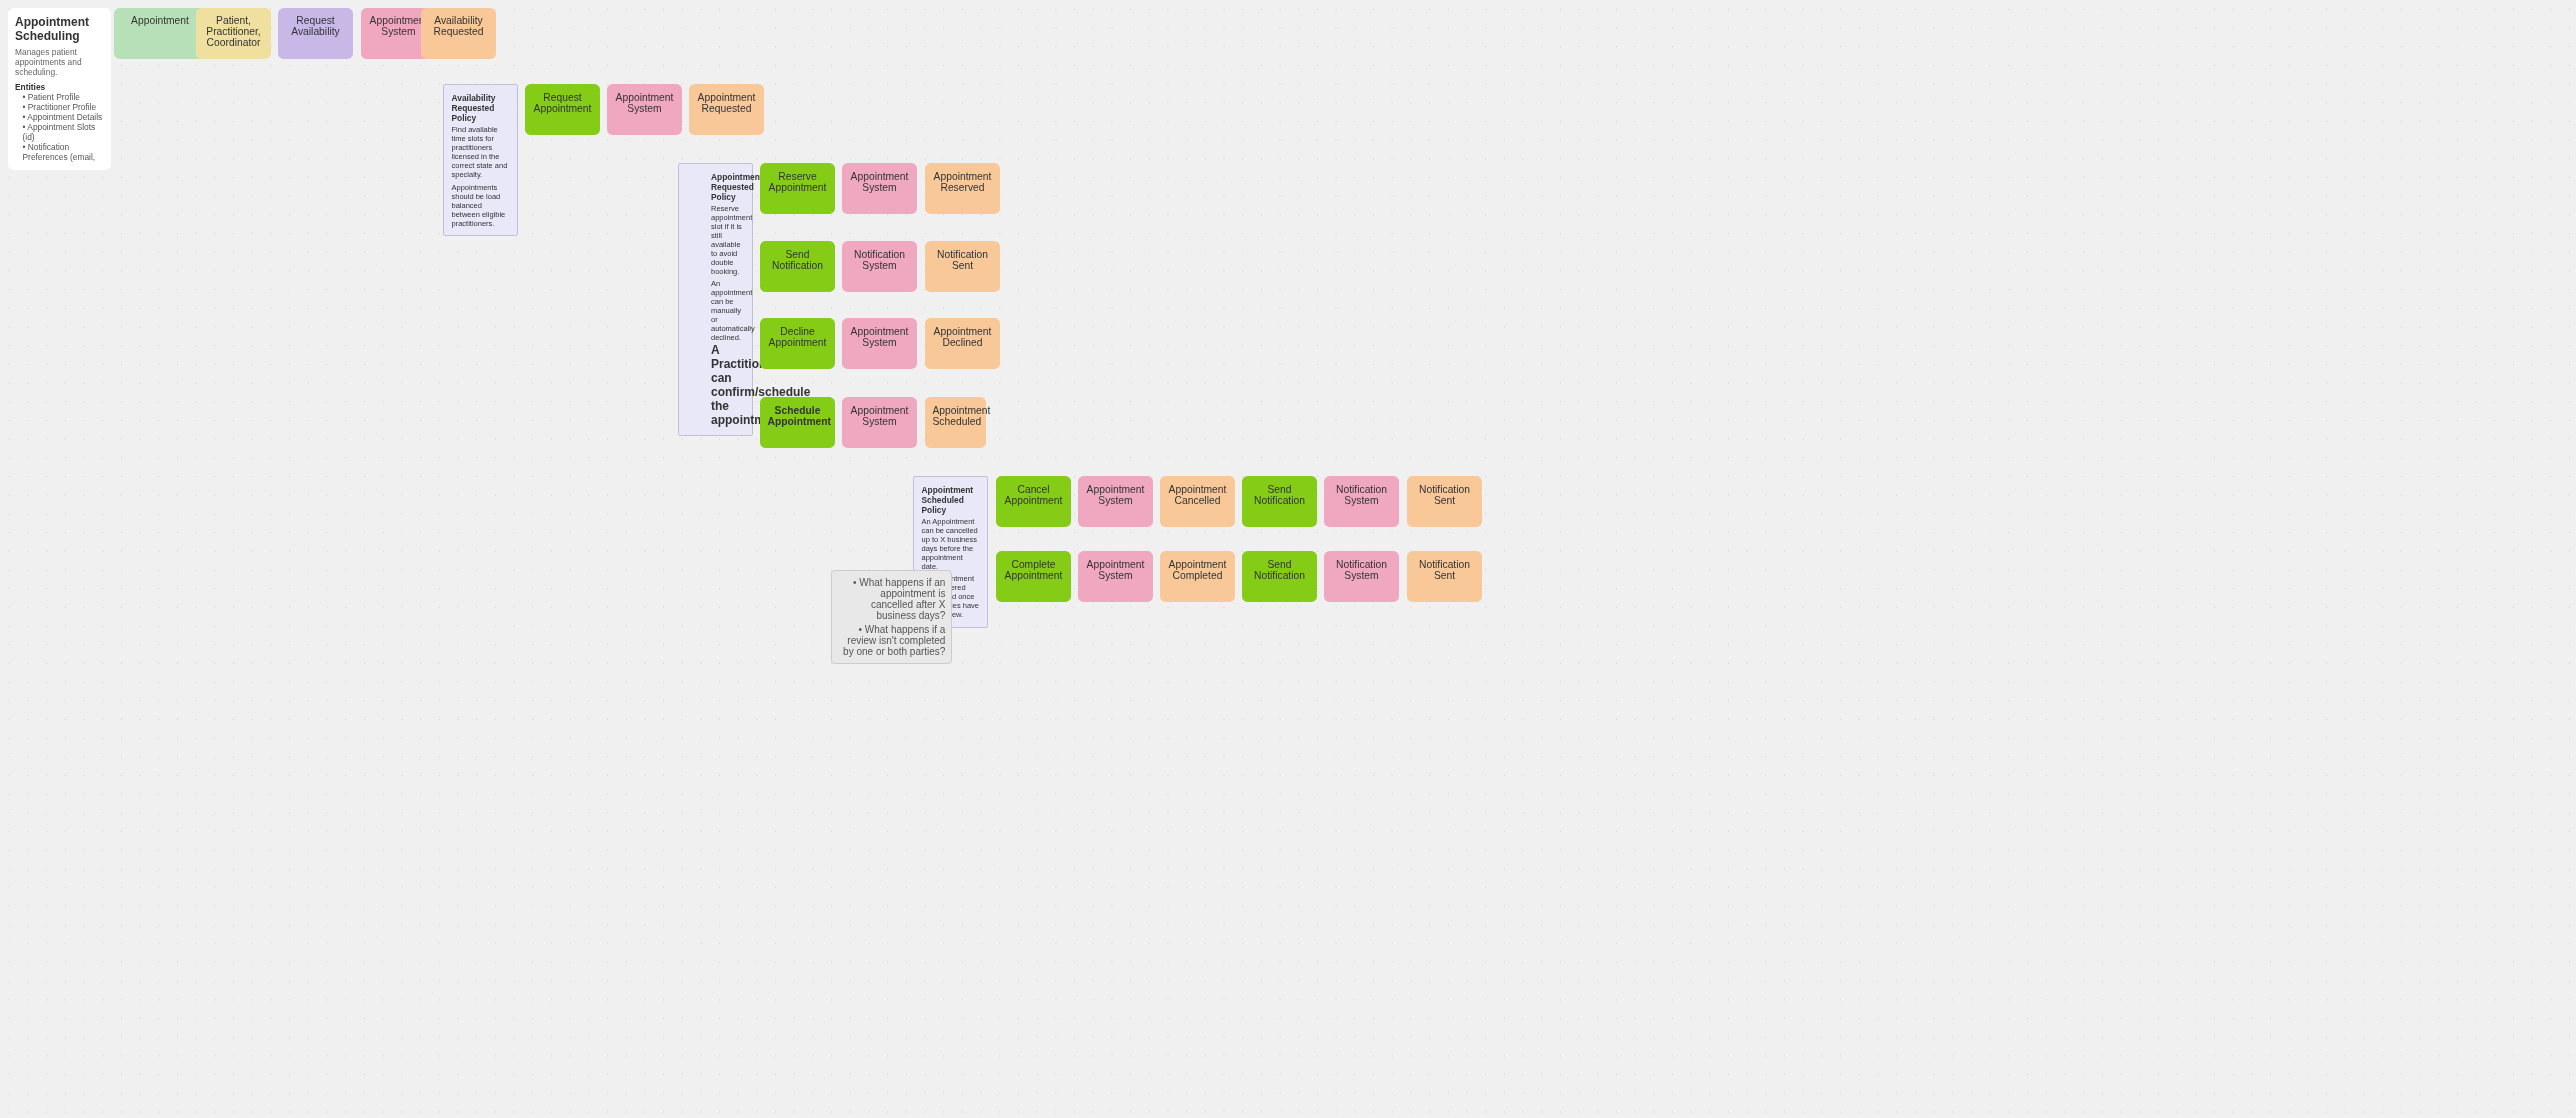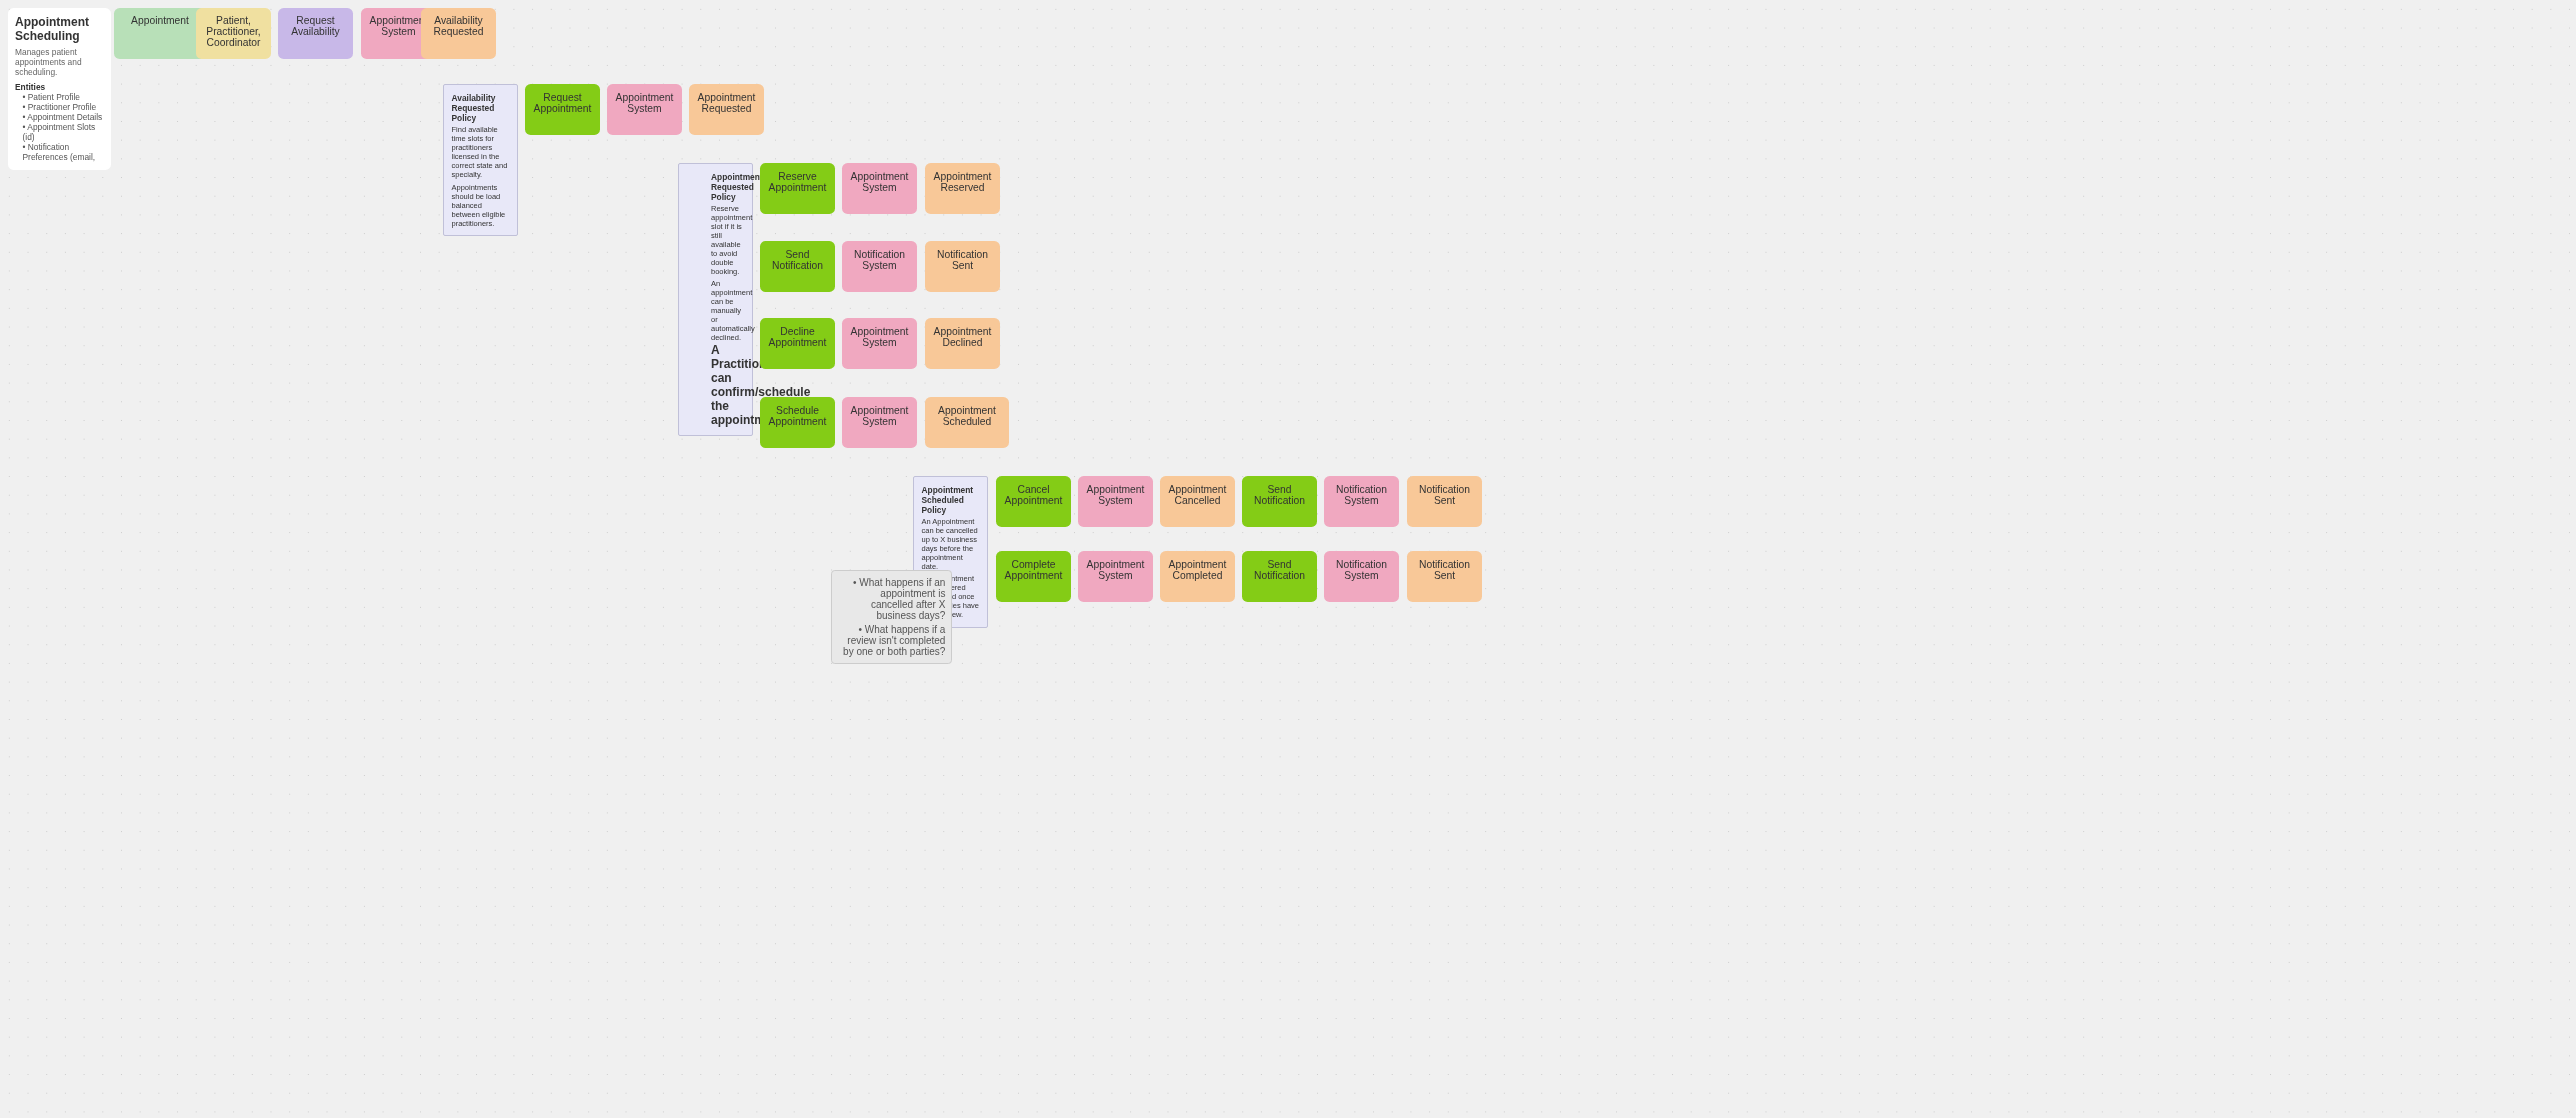--- a/index.html
+++ b/index.html
@@ -162,27 +162,27 @@
 <div class="card card-blue" style="left:760px;top:318px;width:75px;height:51px;">
   <span>Decline Appointment</span>
 </div>
 <div class="card card-pink" style="left:842px;top:318px;width:75px;height:51px;">
   <span>Appointment System</span>
 </div>
 <div class="card card-orange" style="left:925px;top:318px;width:75px;height:51px;">
   <span>Appointment Declined</span>
 </div>
 
-<div class="card card-blue" style="left:760px;top:397px;width:75px;height:51px;">
+<div class="card card-blue" style="left:760px;top:397px;width:75px;height:51px;font-weight:bold;">
   <span>Schedule Appointment</span>
 </div>
 <div class="card card-pink" style="left:842px;top:397px;width:75px;height:51px;">
   <span>Appointment System</span>
 </div>
-<div class="card card-orange" style="left:925px;top:397px;width:84px;height:51px;">
+<div class="card card-orange" style="left:925px;top:397px;width:61px;height:51px;">
   <span>Appointment Scheduled</span>
 </div>
 
 <div class="card-policy" style="left:913px;top:476px;width:75px;min-height:107px;">
   <div style="font-weight:bold;font-size:8.4px;margin-bottom:2.8px;">Appointment Scheduled Policy</div>
   <div style="font-size:7.5px;">An Appointment can be cancelled up to X business days before the appointment date.</div>
   <div style="font-size:7.5px;margin-top:2.8px;">An appointment is considered completed once both parties have left a review.</div>
 </div>
 <div class="card card-blue" style="left:996px;top:476px;width:75px;height:51px;">
   <span>Cancel Appointment</span>

